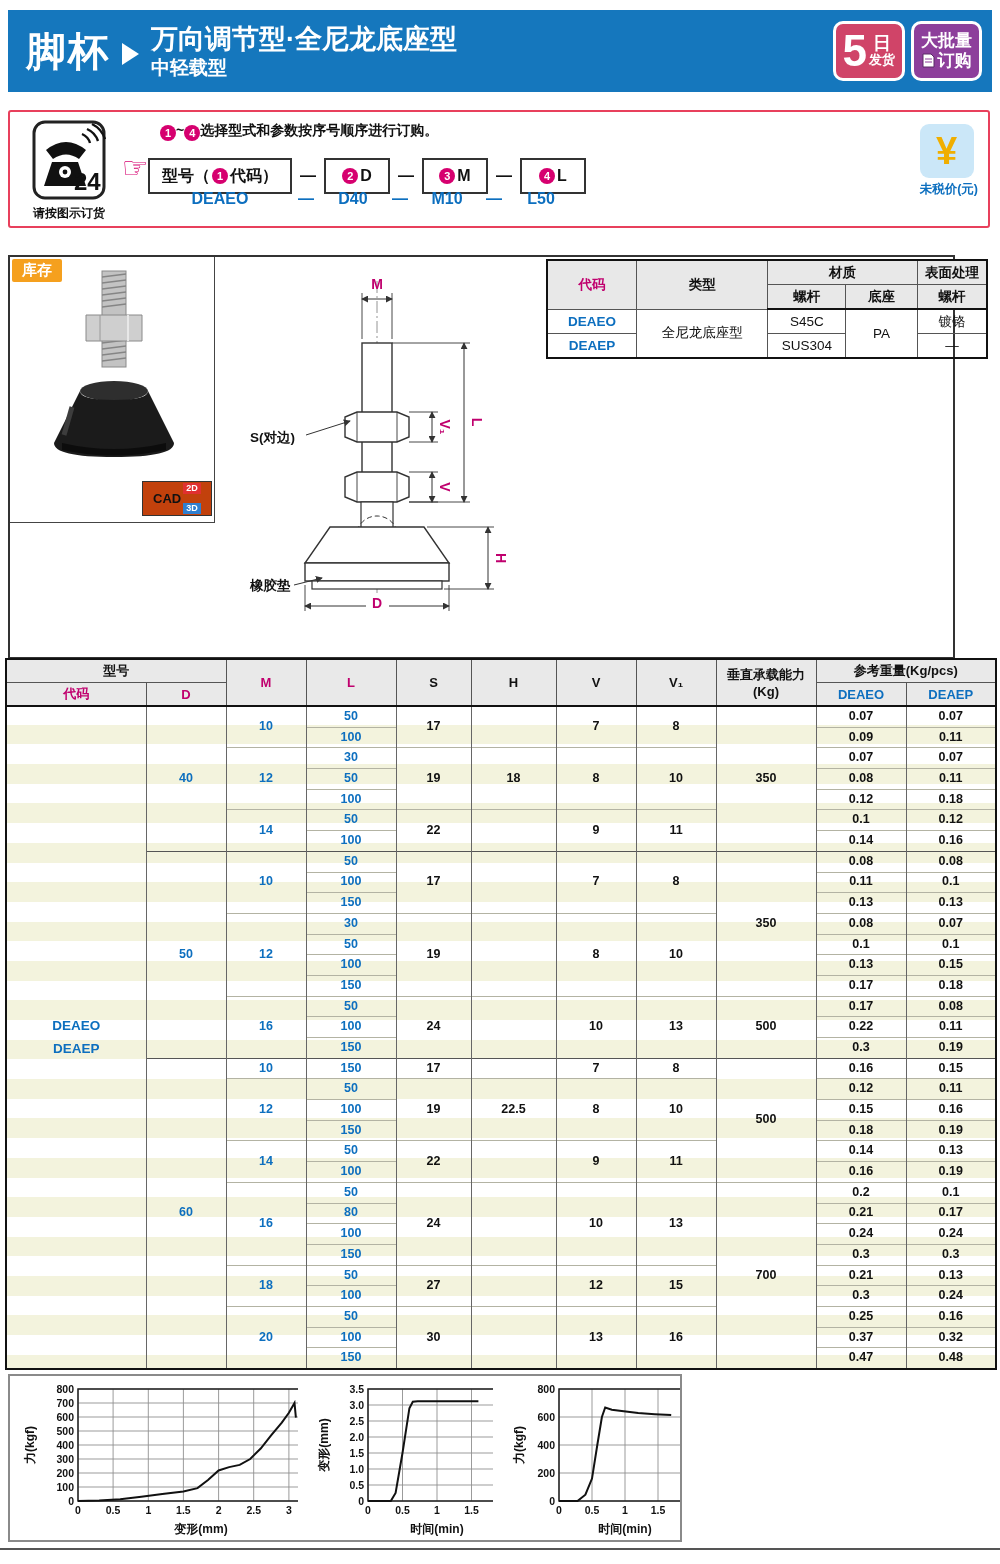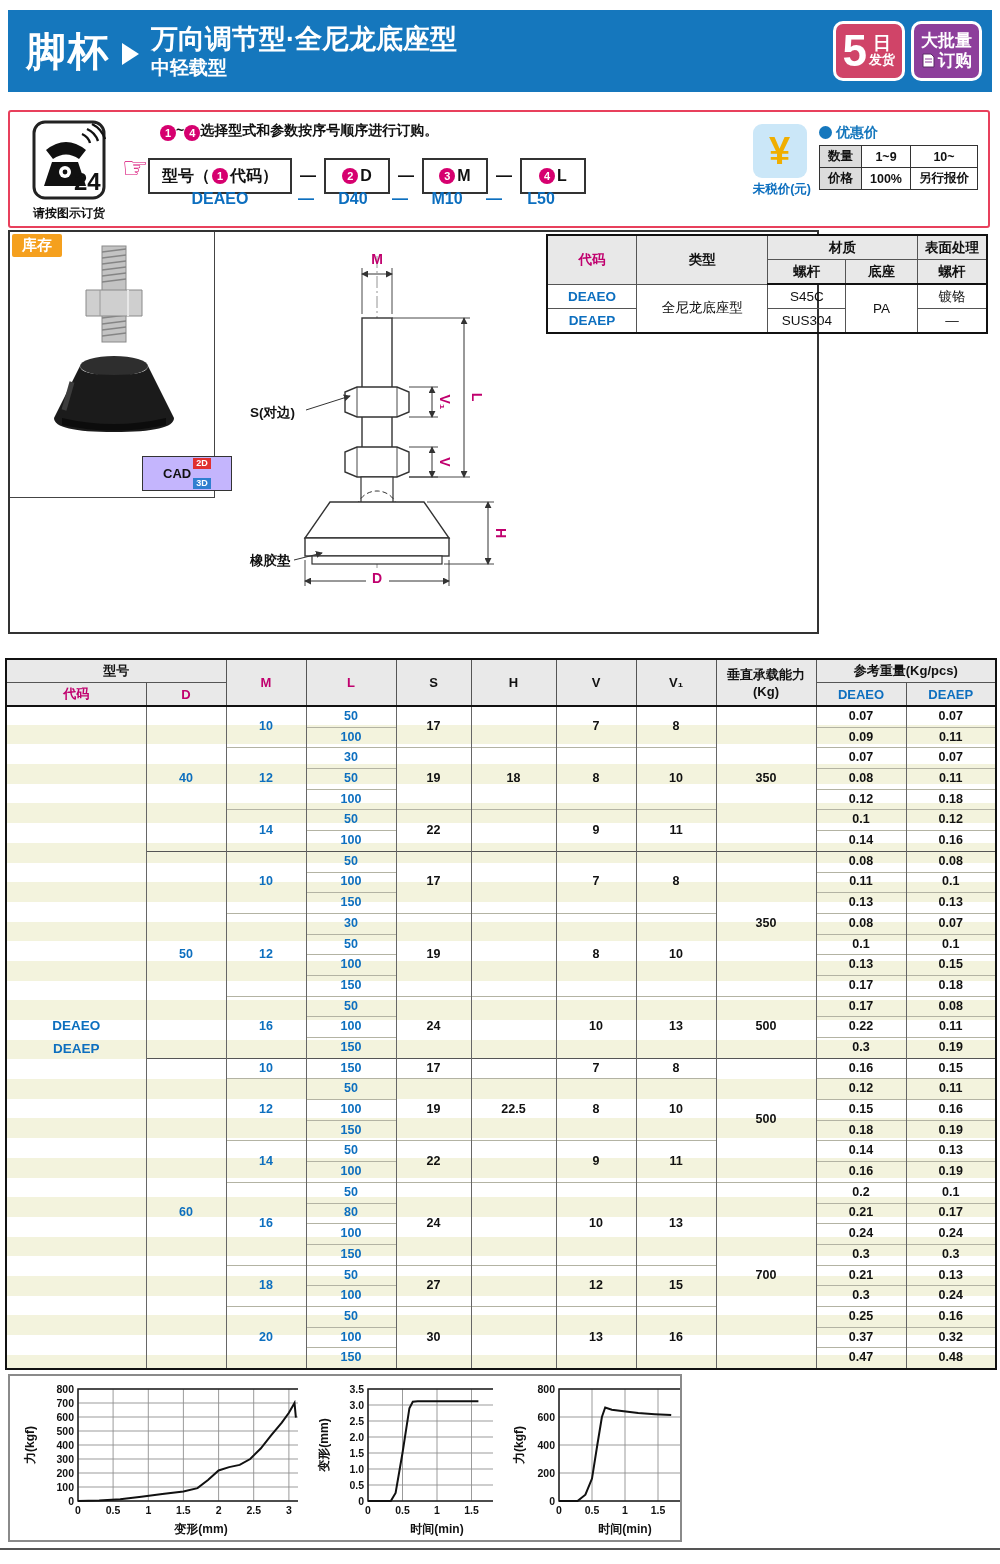--- a/index.html
+++ b/index.html
@@ -15,21 +15,21 @@
   .t1{color:#fff;font-size:27px;font-weight:bold;}
   .t2{color:#fff;font-size:19px;font-weight:bold;margin-top:2px;}
   .badges{margin-left:auto;display:flex;gap:6px;}
   .badge{border:3px solid #fff;border-radius:10px;height:60px;box-sizing:border-box;
          display:flex;align-items:center;justify-content:center;color:#fff;padding:0 7px;}
   .bship{background:#d04468;}
   .bship .big{font-size:44px;font-weight:bold;line-height:1;}
   .bship .col{display:flex;flex-direction:column;align-items:center;margin-left:2px;}
   .bship .u{font-size:18px;font-weight:bold;line-height:1.1;}
   .bship .s{font-size:13px;font-weight:bold;line-height:1.1;font-family:Liberation Mono, monospace;}
-  .bbulk{background:#8d3f9b;flex-direction:column;line-height:1.15;align-items:flex-end;}
+  .bbulk{background:#8d3f9b;flex-direction:column;line-height:1.15;}
   .bbulk .l1{font-size:17px;font-weight:bold;}
   .bbulk .l2{font-size:17px;font-weight:bold;display:flex;align-items:center;gap:3px;}
   
   .obox{position:absolute;left:8px;top:110px;width:982px;height:118px;box-sizing:border-box;
         border:2px solid #e8405c;border-radius:3px;background:#fff;}
   .phone{position:absolute;left:16px;top:8px;width:86px;text-align:center;}
   .phnote{font-size:12px;font-weight:bold;margin-top:1px;}
   .hand{position:absolute;left:112px;top:38px;font-size:30px;color:#d6006f;font-weight:bold;}
   .instr{position:absolute;left:150px;top:10px;font-size:14px;font-weight:bold;}
   .circle{display:inline-flex;width:16px;height:16px;border-radius:50%;background:#d6006f;color:#fff;
@@ -45,27 +45,27 @@
   .price{position:absolute;right:10px;top:12px;display:flex;gap:8px;}
   .yen{width:54px;height:54px;background:#cbe7f8;border-radius:9px;display:flex;align-items:center;
        justify-content:center;font-size:38px;font-weight:bold;color:#f0ae00;}
   .taxnote{color:#0d6fbf;font-size:12.5px;font-weight:bold;text-align:center;margin-top:3px;}
   .plabel{color:#1577bd;font-size:14px;font-weight:bold;margin-bottom:3px;}
   .pdot{display:inline-block;width:13px;height:13px;border-radius:50%;background:#1577bd;vertical-align:-2px;margin-right:4px;}
   .ptable{border-collapse:collapse;}
   .ptable td{border:1.5px solid #333;font-size:12.5px;font-weight:bold;padding:2px 8px;text-align:center;}
   .ptable td.g{background:#dcdcdc;}
   
-  .sbox{position:absolute;left:8px;top:230px;width:811px;height:404px;box-sizing:border-box;border:2px solid #333;background:#fff;}
+  .sbox{position:absolute;left:8px;top:255px;width:947px;height:404px;box-sizing:border-box;border:2px solid #333;background:#fff;}
   .photobox{position:absolute;left:0;top:0;width:205px;height:266px;box-sizing:border-box;
             border-right:1.5px solid #444;border-bottom:1.5px solid #444;}
   .stock{position:absolute;left:2px;top:2px;background:#f5a01e;color:#fff;font-size:15px;font-weight:bold;
          padding:2px 10px;border-radius:2px;z-index:3;}
   .cadwrap{position:absolute;left:132px;bottom:6px;display:flex;align-items:center;border:1px solid #333;
-           background:#c4b5fd;padding:1px 20px;gap:2px;}
+           background:#c2410c;padding:1px 10px;gap:2px;}
   .cadtxt{font-size:13px;font-weight:bold;}
   .cadcol{display:flex;flex-direction:column;gap:9px;}
   .cad2{background:#e03030;color:#fff;font-size:9px;font-weight:bold;padding:0 3px;line-height:1.2;}
   .cad3{background:#2f7fd0;color:#fff;font-size:9px;font-weight:bold;padding:0 3px;line-height:1.2;}
   .drawwrap{position:absolute;left:212px;top:2px;}
   .rcol{position:absolute;left:536px;top:2px;width:442px;}
   .spect{border-collapse:collapse;width:100%;}
   .spect th,.spect td{border:1px solid #555;font-size:13.5px;text-align:center;height:21px;}
   .spect th{background:#e8e8e8;font-weight:bold;}
   .spect .hdrbot th{border-bottom:2.5px solid #111;}
@@ -188,37 +188,20 @@
       <span class="exd">—</span>
       <span class="exc exs">M10</span>
       <span class="exd">—</span>
       <span class="exc exs">L50</span>
     </div>
 
     <div class="price">
       <div>
         <div class="yen">¥</div>
         <div class="taxnote">未税价(元)</div>
-      </div>
-      <div>
-        <div class="plabel"><span class="pdot"></span><span>优惠价</span></div>
-        <table class="ptable">
-          <tbody>
-              <tr>
-            <td class="g">数量</td>
-            <td>1~9</td>
-            <td>10~</td>
-          </tr>
-          <tr>
-            <td class="g">价格</td>
-            <td>100%</td>
-            <td>另行报价</td>
-          </tr>
-        </tbody>
-          </table>
       </div>
     </div>
   </div>
 
   <div class="sbox">
     <div class="photobox">
       <span class="stock">库存</span>
       <svg width="200" height="240" viewBox="0 0 200 240">
         <rect x="92" y="14" width="24" height="96" fill="#c3c3c3" stroke="#8a8a8a"></rect>
         <g stroke="#858585" stroke-width="1.4">

